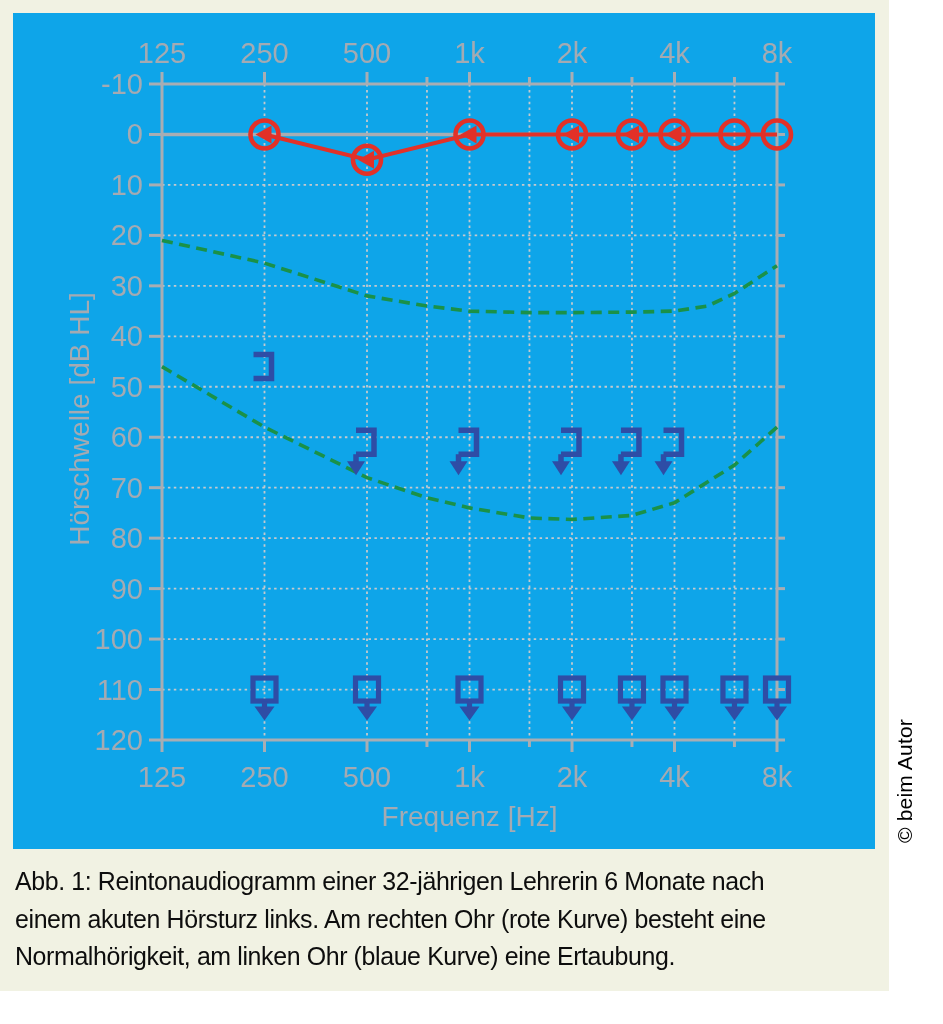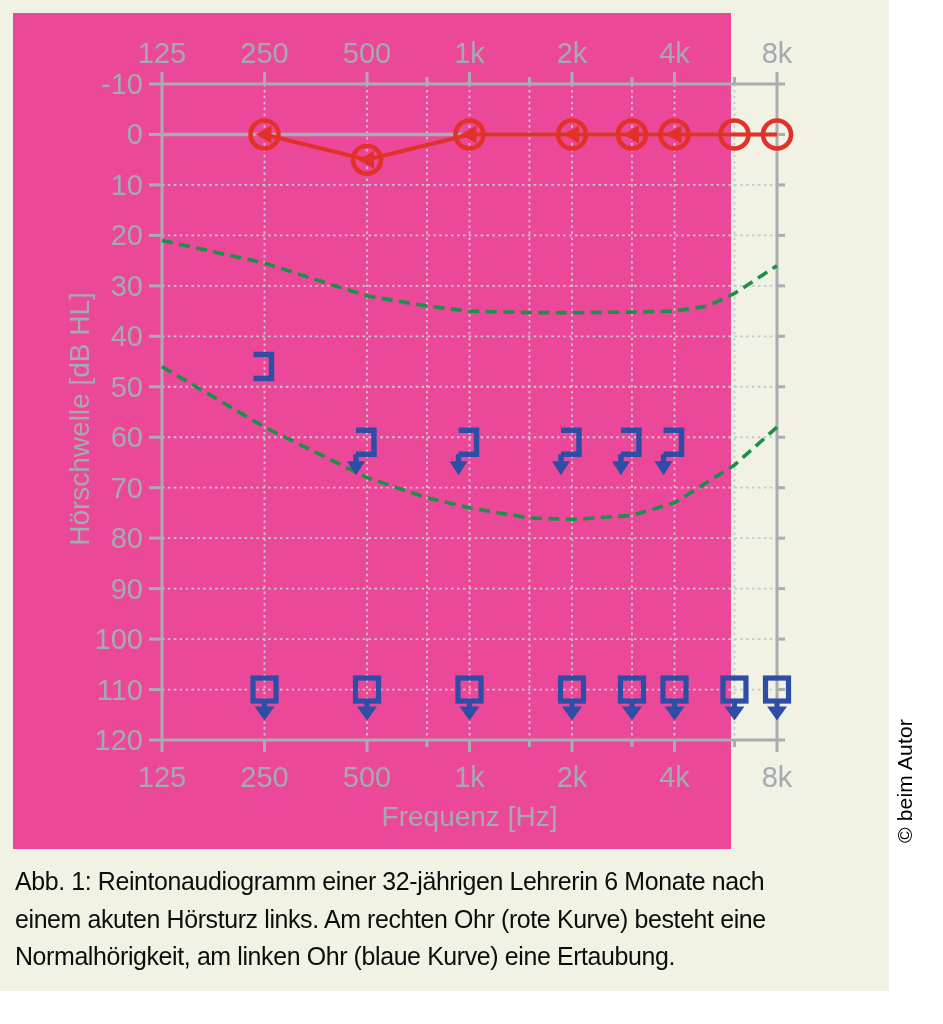--- a/index.html
+++ b/index.html
@@ -1,19 +1,19 @@
 <!DOCTYPE html>
 <html><head>
 <meta charset="utf-8">
 <style>
   html,body{margin:0;padding:0;background:#ffffff;}
   #stage{position:relative;width:943px;height:1024px;background:#ffffff;overflow:hidden;
          font-family:"Liberation Sans",sans-serif;}
   .panel{position:absolute;left:0;top:0;width:889px;height:991px;background:#f1f2e3;}
-  .card{position:absolute;left:13px;top:13px;width:718px;height:836px;background:#ec4899;}
+  .card{position:absolute;left:13px;top:13px;width:862px;height:836px;background:#0ea5e9;}
   .card svg{position:absolute;left:0;top:0;}
   .caption{position:absolute;left:15px;top:863px;width:900px;color:#0d0d0d;
            font-size:26.5px;line-height:37.5px;letter-spacing:-0.4px;
            transform:scaleX(.94);transform-origin:0 0;}
   .credit{position:absolute;left:831px;top:768px;width:150px;height:26px;
           transform:rotate(-90deg);transform-origin:center;
           font-size:21px;color:#000;text-align:center;letter-spacing:0.2px;}
 </style>
 </head>
 <body>

